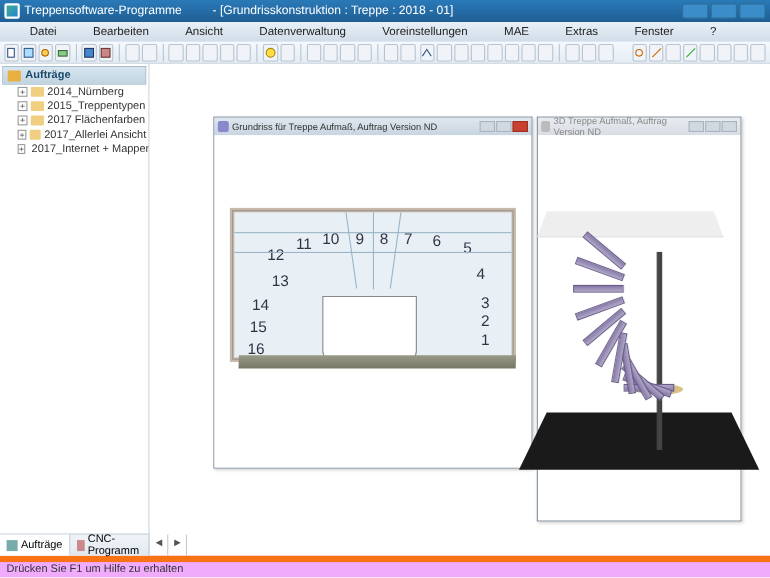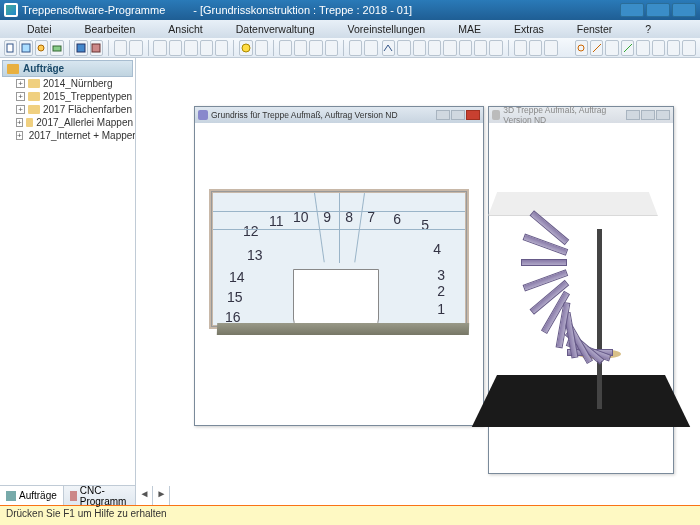--- a/index.html
+++ b/index.html
@@ -46,21 +46,21 @@
 .stepnum { position: absolute; font-size: 14px; color: #334; }
 .well { position: absolute; left: 80px; top: 76px; width: 86px; height: 60px; background: #fff; border: 1px solid #888; border-radius: 0 0 10px 10px; }
 .rail { position: absolute; left: 4px; bottom: -10px; width: 100%; height: 12px; background: linear-gradient(#998, #776); transform: skewX(-2deg); }
 .threeDview { position: absolute; inset: 8px; }
 .floor3d { position: absolute; left: -4px; top: 52px; width: 160px; height: 40px; background: #eee; transform: perspective(300px) rotateX(55deg); box-shadow: 0 1px 0 #ccc; }
 .ground { position: absolute; left: 0; bottom: 10px; width: 100%; height: 80px; background: #1a1a1a; transform: perspective(300px) rotateX(60deg); transform-origin: top center; }
 .spiral { position: absolute; left: 48px; top: 88px; width: 90px; height: 140px; }
 .sstep { position: absolute; width: 46px; height: 7px; background: linear-gradient(#b0a8c8, #887aa8); border: 1px solid #665a88; left: 22px; transform-origin: left center; }
 .newel { position: absolute; left: 52px; top: 10px; width: 5px; height: 180px; background: #444; }
 .base { position: absolute; left: 32px; bottom: 0px; width: 44px; height: 10px; background: #d8c088; border-radius: 50%; }
-.statusbar { height: 20px; background: #fef9c3; border-top: 1px solid #f97316; font-size: 10px; color: #333; padding: 2px 6px; display: flex; align-items: flex-start; }
+.statusbar { height: 20px; background: #f0abfc; border-top: 6px solid #f97316; font-size: 10px; color: #333; padding: 2px 6px; display: flex; align-items: flex-end; }
 </style>
 </head>
 <body>
 
 <div class="titlebar">
   <div class="icon"></div>
   <span>Treppensoftware-Programme</span>
   <span style="width:28px;"></span>
   <span>- [Grundrisskonstruktion : Treppe : 2018 - 01]</span>
   <div class="win-controls">
@@ -196,21 +196,21 @@
           <span>2015_Treppentypen</span>
         </div>
       <div class="treeitem">
           <span class="expander">+</span>
           <span class="folder-ic"></span>
           <span>2017 Flächenfarben</span>
         </div>
       <div class="treeitem">
           <span class="expander">+</span>
           <span class="folder-ic"></span>
-          <span>2017_Allerlei Mappen</span>
+          <span>2017_Allerlei Ansicht</span>
         </div>
       <div class="treeitem">
           <span class="expander">+</span>
           <span class="folder-ic"></span>
           <span>2017_Internet + Mappen</span>
         </div>
     </div>
   </div>
 
   <div class="canvas">

